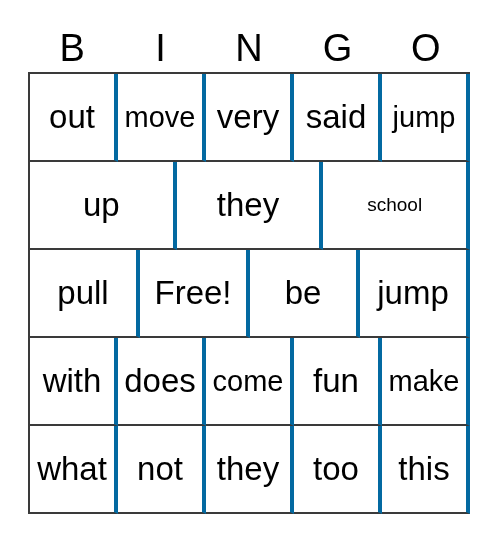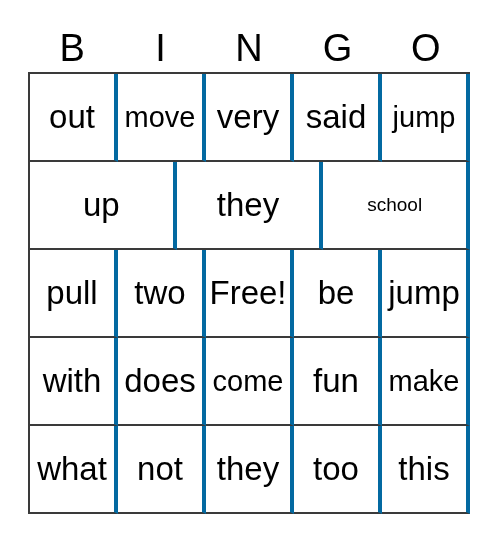--- a/index.html
+++ b/index.html
@@ -115,23 +115,20 @@
       <div class="cell">
           <span class="cell-text sz-sm">school</span>
         </div>
     </div>
 
     <div class="grid-row">
       <div class="cell">
           <span class="cell-text">pull</span>
         </div>
       <div class="cell">
-          <span class="cell-text">two</span>
-        </div>
-      <div class="cell">
           <span class="cell-text">Free!</span>
         </div>
       <div class="cell">
           <span class="cell-text">be</span>
         </div>
       <div class="cell">
           <span class="cell-text">jump</span>
         </div>
     </div>
 

